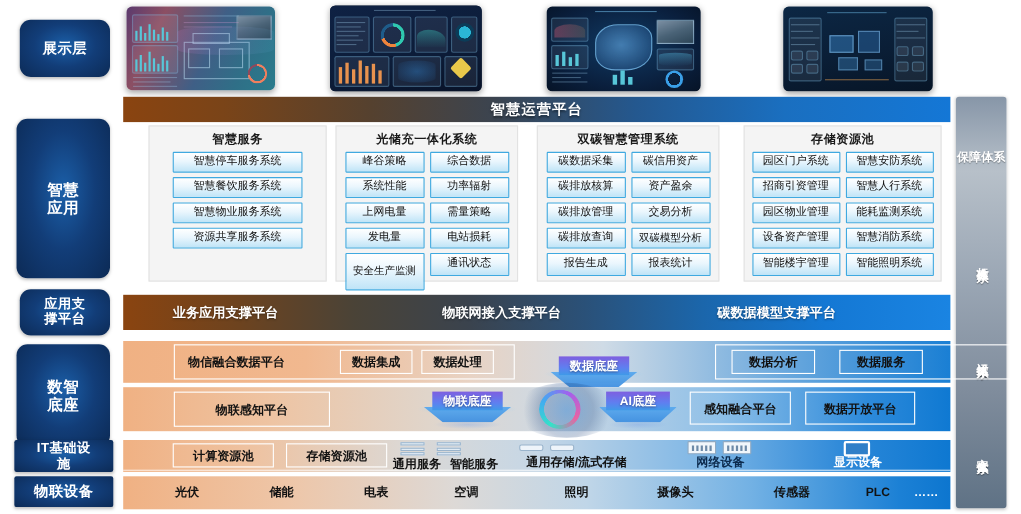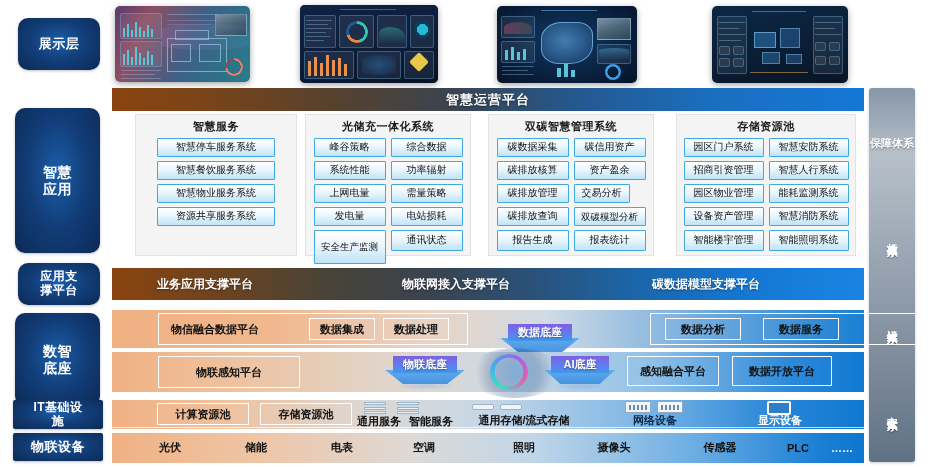--- a/index.html
+++ b/index.html
@@ -399,21 +399,21 @@
       <div class="grp-col">
         <div class="chip" style="width:72px;height:19px;">碳数据采集</div>
         <div class="chip" style="width:72px;height:19px;">碳排放核算</div>
         <div class="chip" style="width:72px;height:19px;">碳排放管理</div>
         <div class="chip" style="width:72px;height:19px;">碳排放查询</div>
         <div class="chip" style="width:72px;height:21px;">报告生成</div>
       </div>
       <div class="grp-col">
         <div class="chip" style="width:72px;height:19px;">碳信用资产</div>
         <div class="chip" style="width:72px;height:19px;">资产盈余</div>
-        <div class="chip" style="width:56px;height:19px;">交易分析</div>
+        <div class="chip" style="width:72px;height:19px;">交易分析</div>
         <div class="chip" style="width:72px;height:19px;font-size:9.5px;">双碳模型分析</div>
         <div class="chip" style="width:72px;height:21px;">报表统计</div>
       </div>
     </div>
   </div>
 
   <div class="grp" style="left:676px; top:114px; width:180px; height:142px;">
     <div class="grp-title">存储资源池</div>
     <div class="grp-cols">
       <div class="grp-col">

